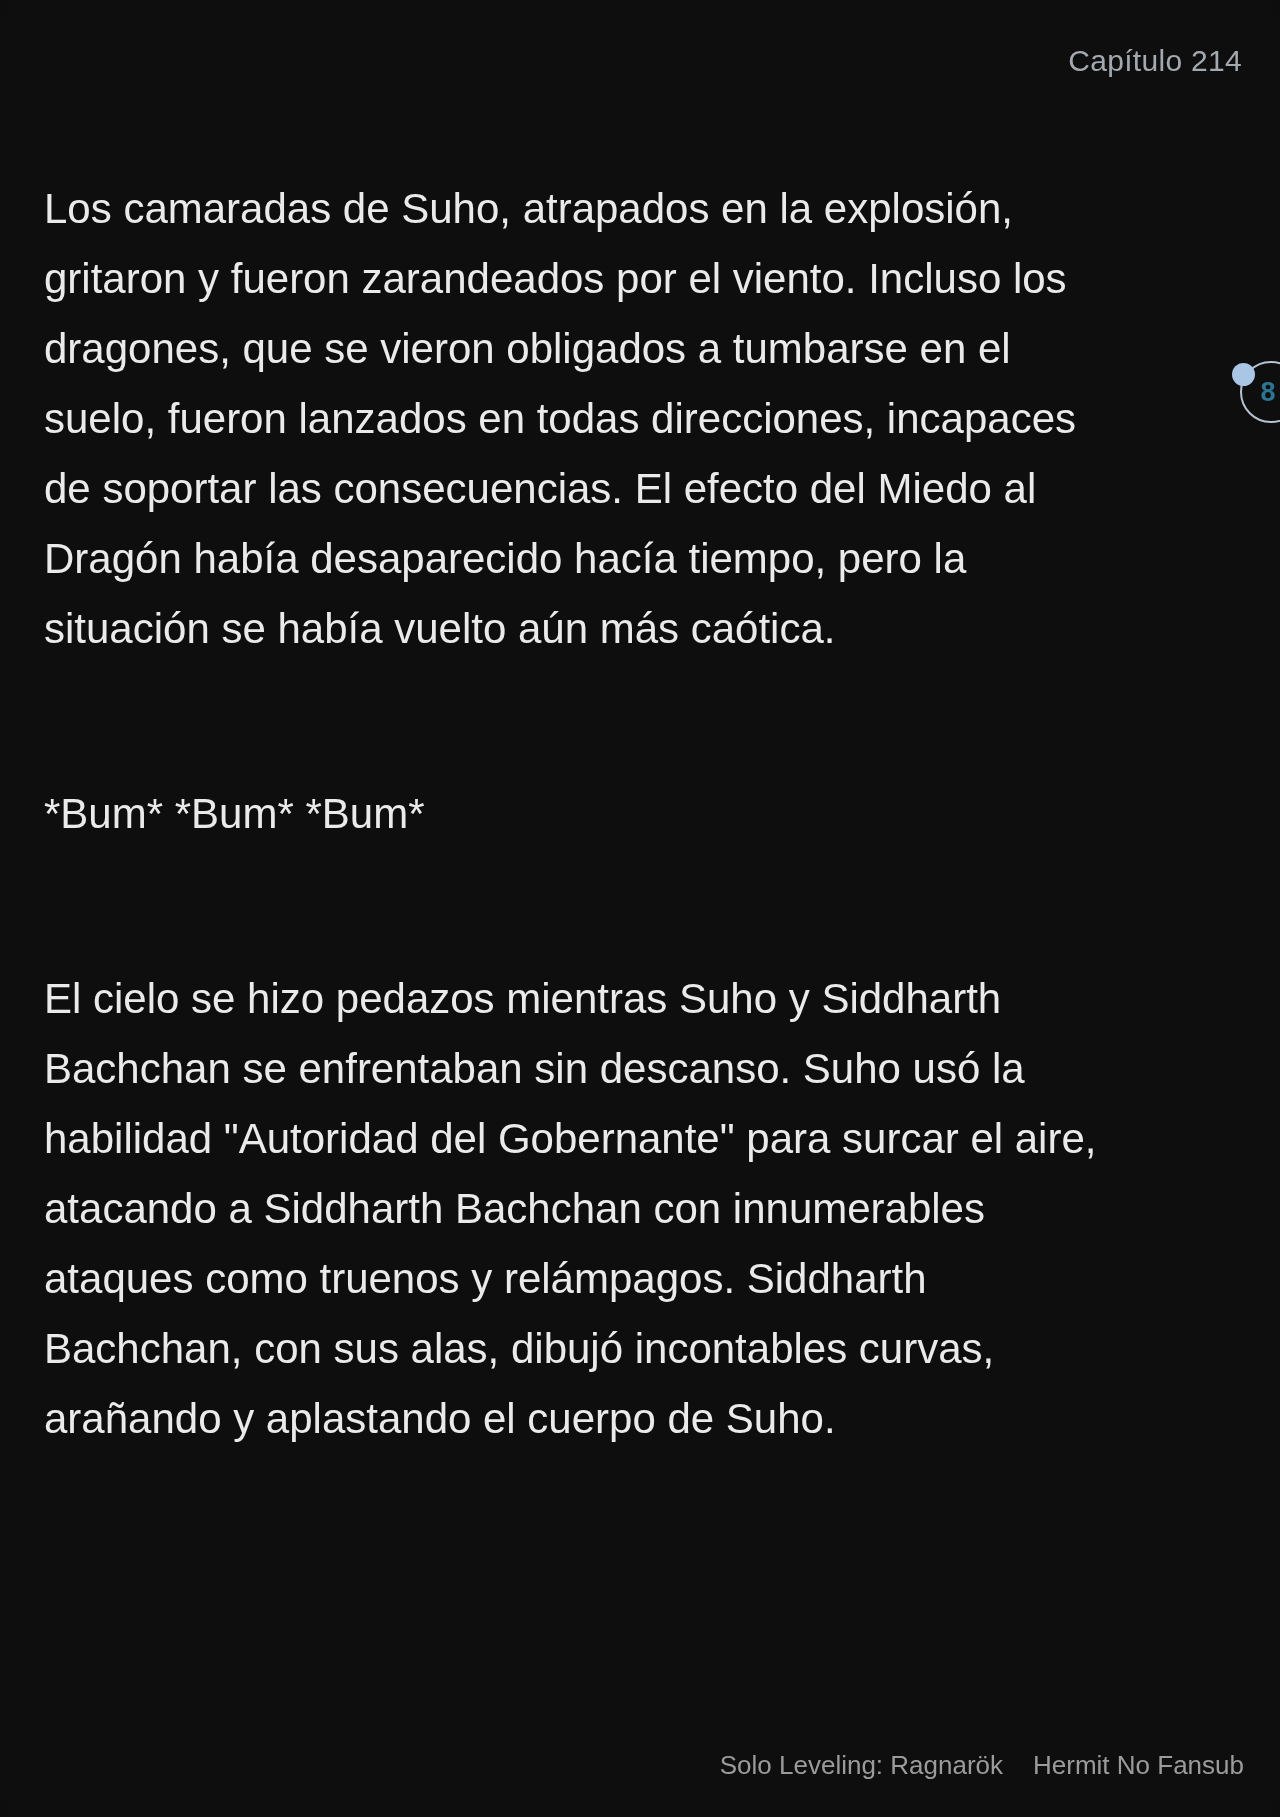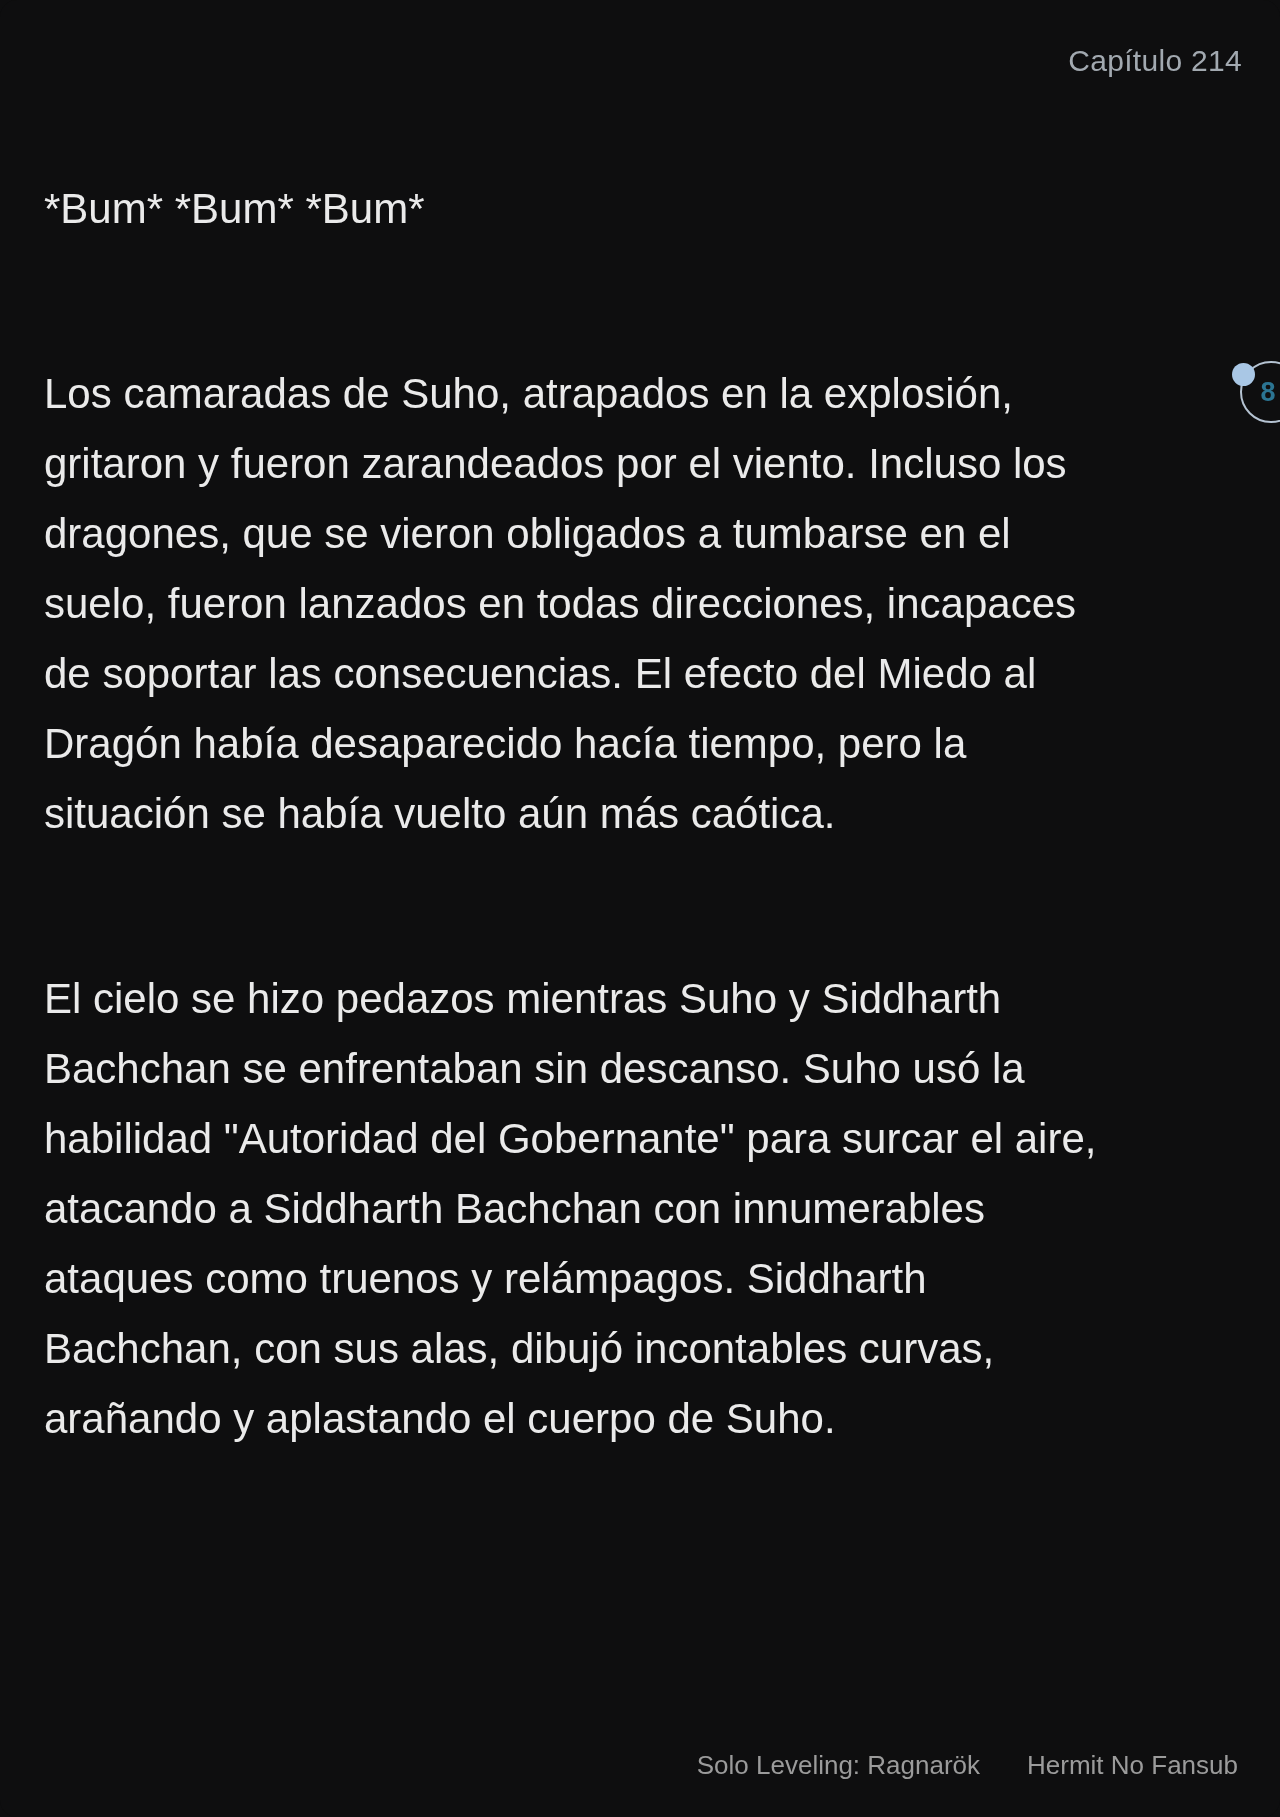--- a/index.html
+++ b/index.html
@@ -61,45 +61,45 @@
     height: 58px;
     display: flex;
     align-items: center;
     justify-content: center;
     font-size: 27px;
     font-weight: 700;
     color: #2b7492;
   }
   .footer-credits {
     position: absolute;
-    right: 42px;
+    right: 36px;
     bottom: 36px;
     display: flex;
-    gap: 47px;
+    gap: 30px;
     font-size: 26px;
     line-height: 32px;
     color: #9b9b9b;
   }
 </style>
 </head>
 <body>
 
 <div class="page">
 
   <div class="chapter-header">Capítulo 214</div>
 
   <div class="reader-body">
-    <p>*Bum* *Bum* *Bum*</p>
     <p>Los camaradas de Suho, atrapados en la explosión,
 gritaron y fueron zarandeados por el viento. Incluso los
 dragones, que se vieron obligados a tumbarse en el
 suelo, fueron lanzados en todas direcciones, incapaces
 de soportar las consecuencias. El efecto del Miedo al
 Dragón había desaparecido hacía tiempo, pero la
 situación se había vuelto aún más caótica.</p>
+    <p>*Bum* *Bum* *Bum*</p>
     <p>El cielo se hizo pedazos mientras Suho y Siddharth
 Bachchan se enfrentaban sin descanso. Suho usó la
 habilidad "Autoridad del Gobernante" para surcar el aire,
 atacando a Siddharth Bachchan con innumerables
 ataques como truenos y relámpagos. Siddharth
 Bachchan, con sus alas, dibujó incontables curvas,
 arañando y aplastando el cuerpo de Suho.</p>
   </div>
 
   <div class="scroll-badge">

